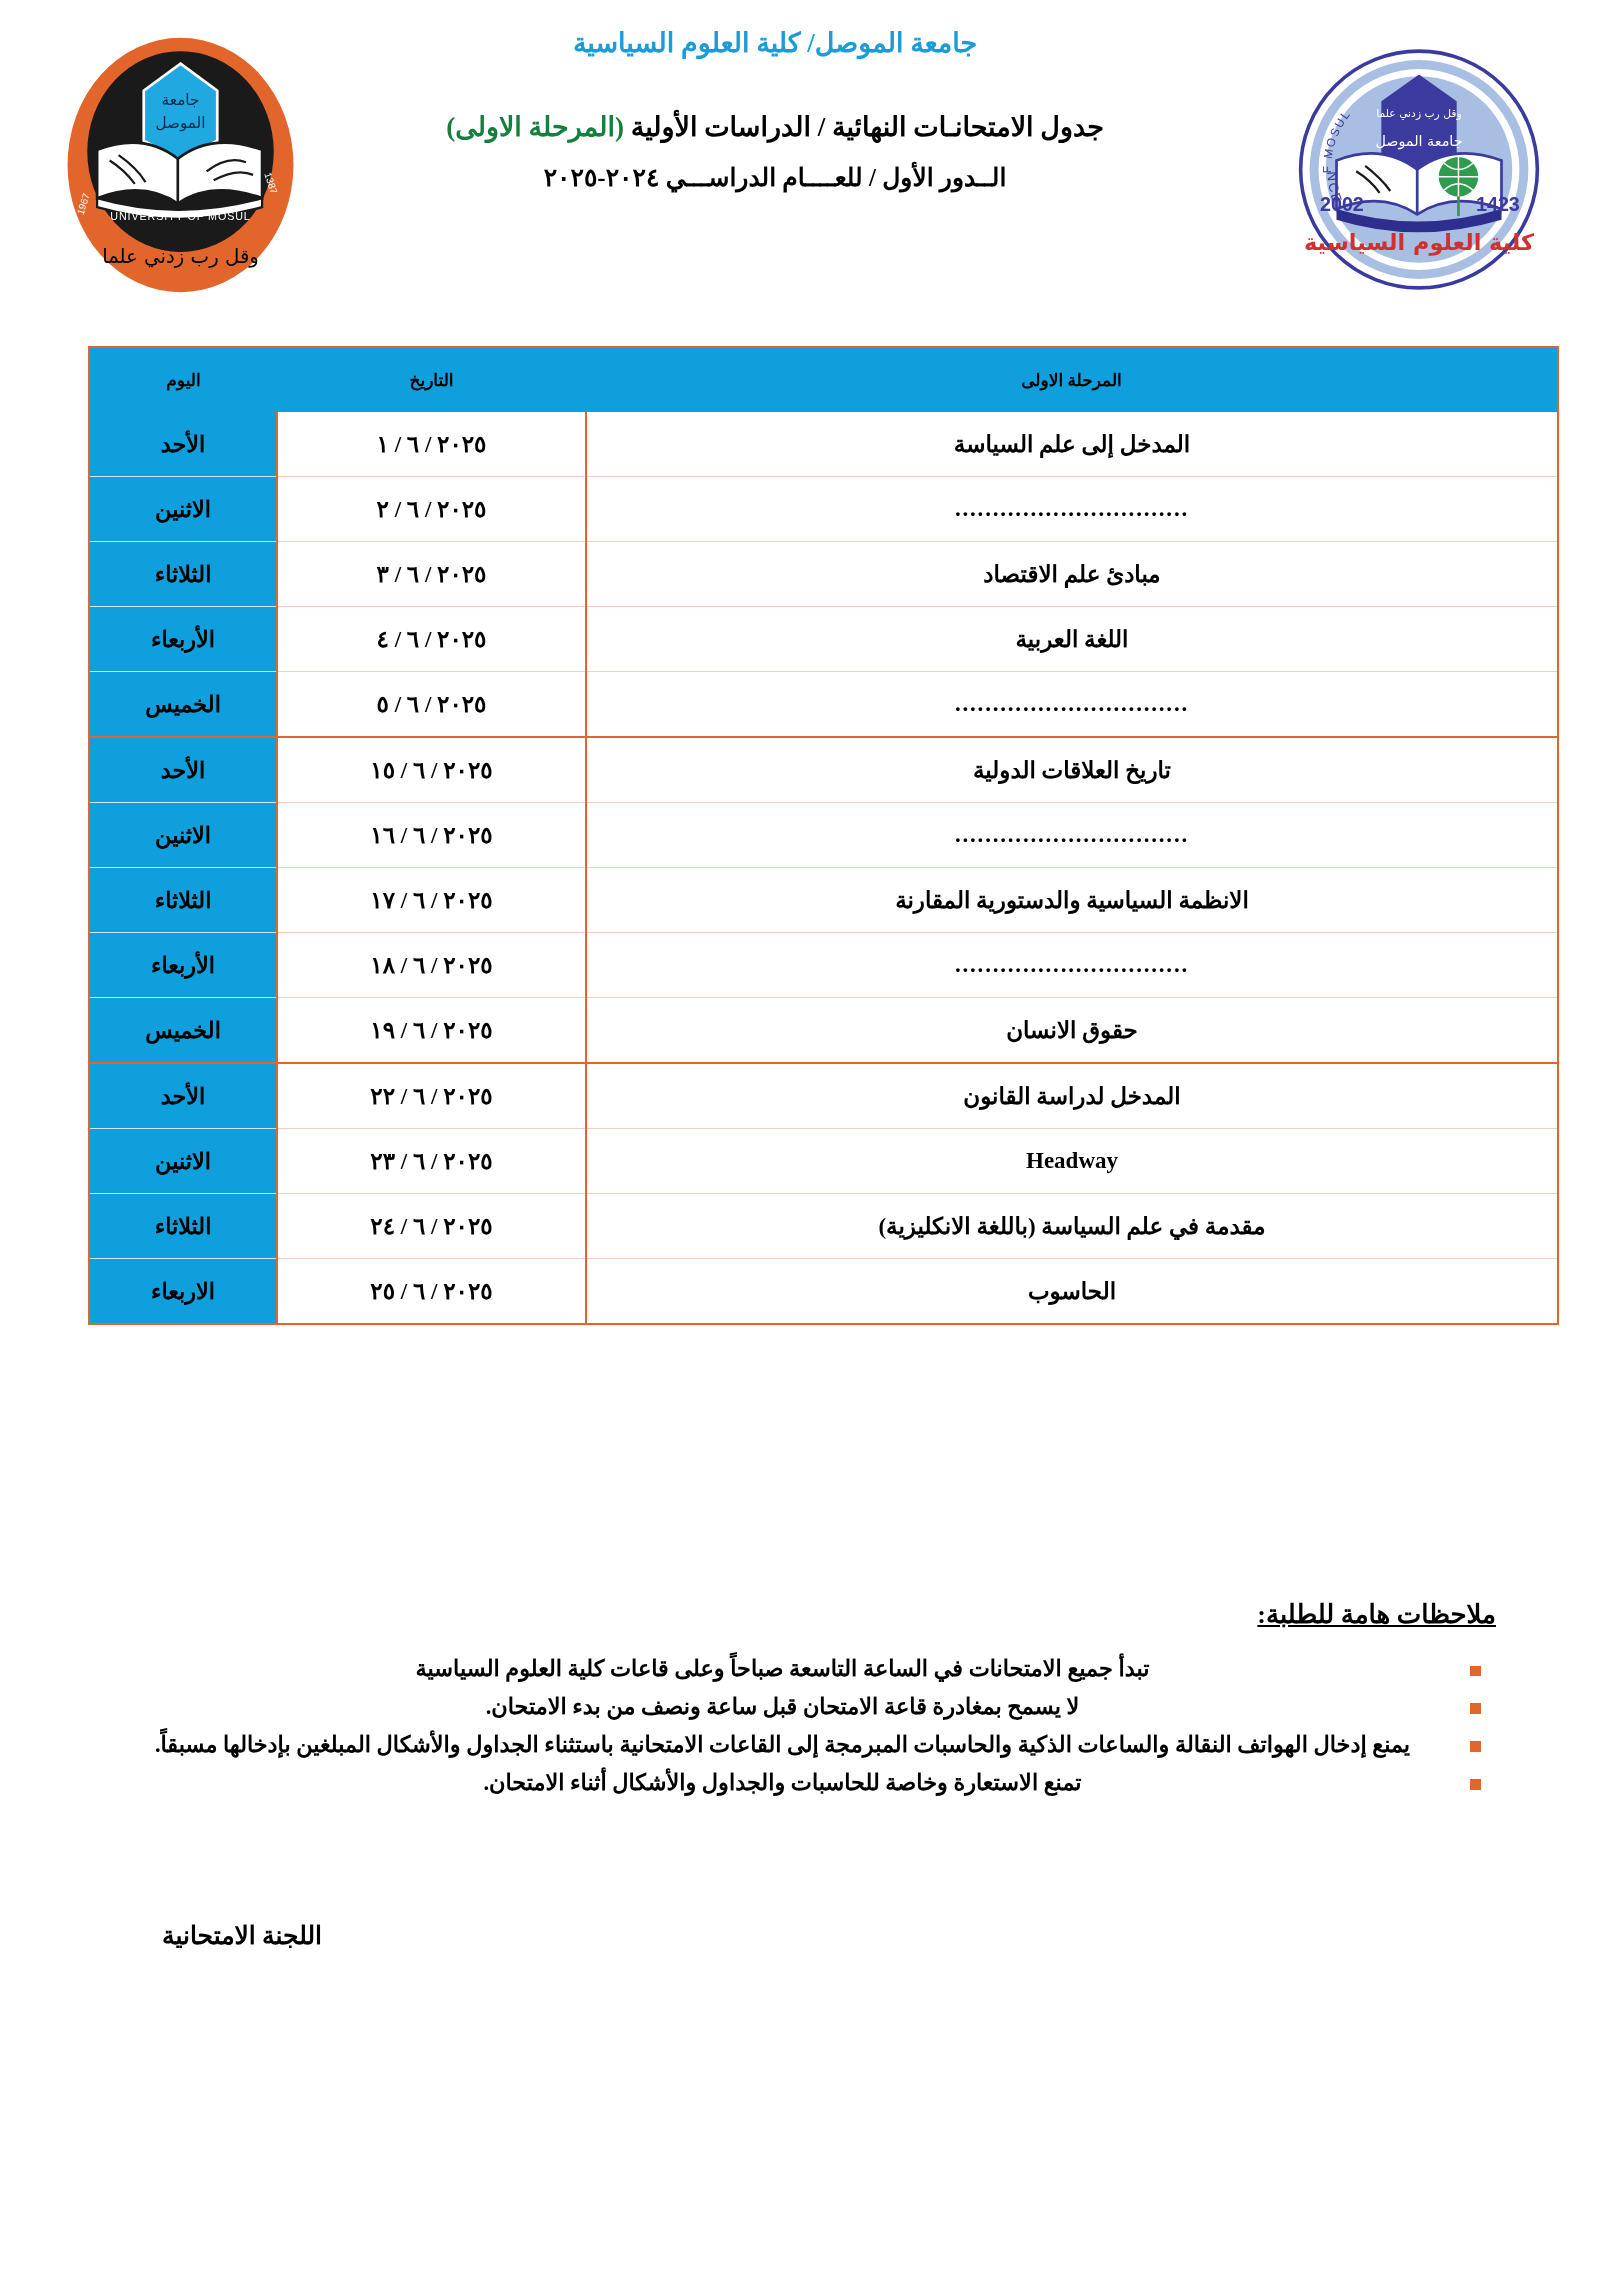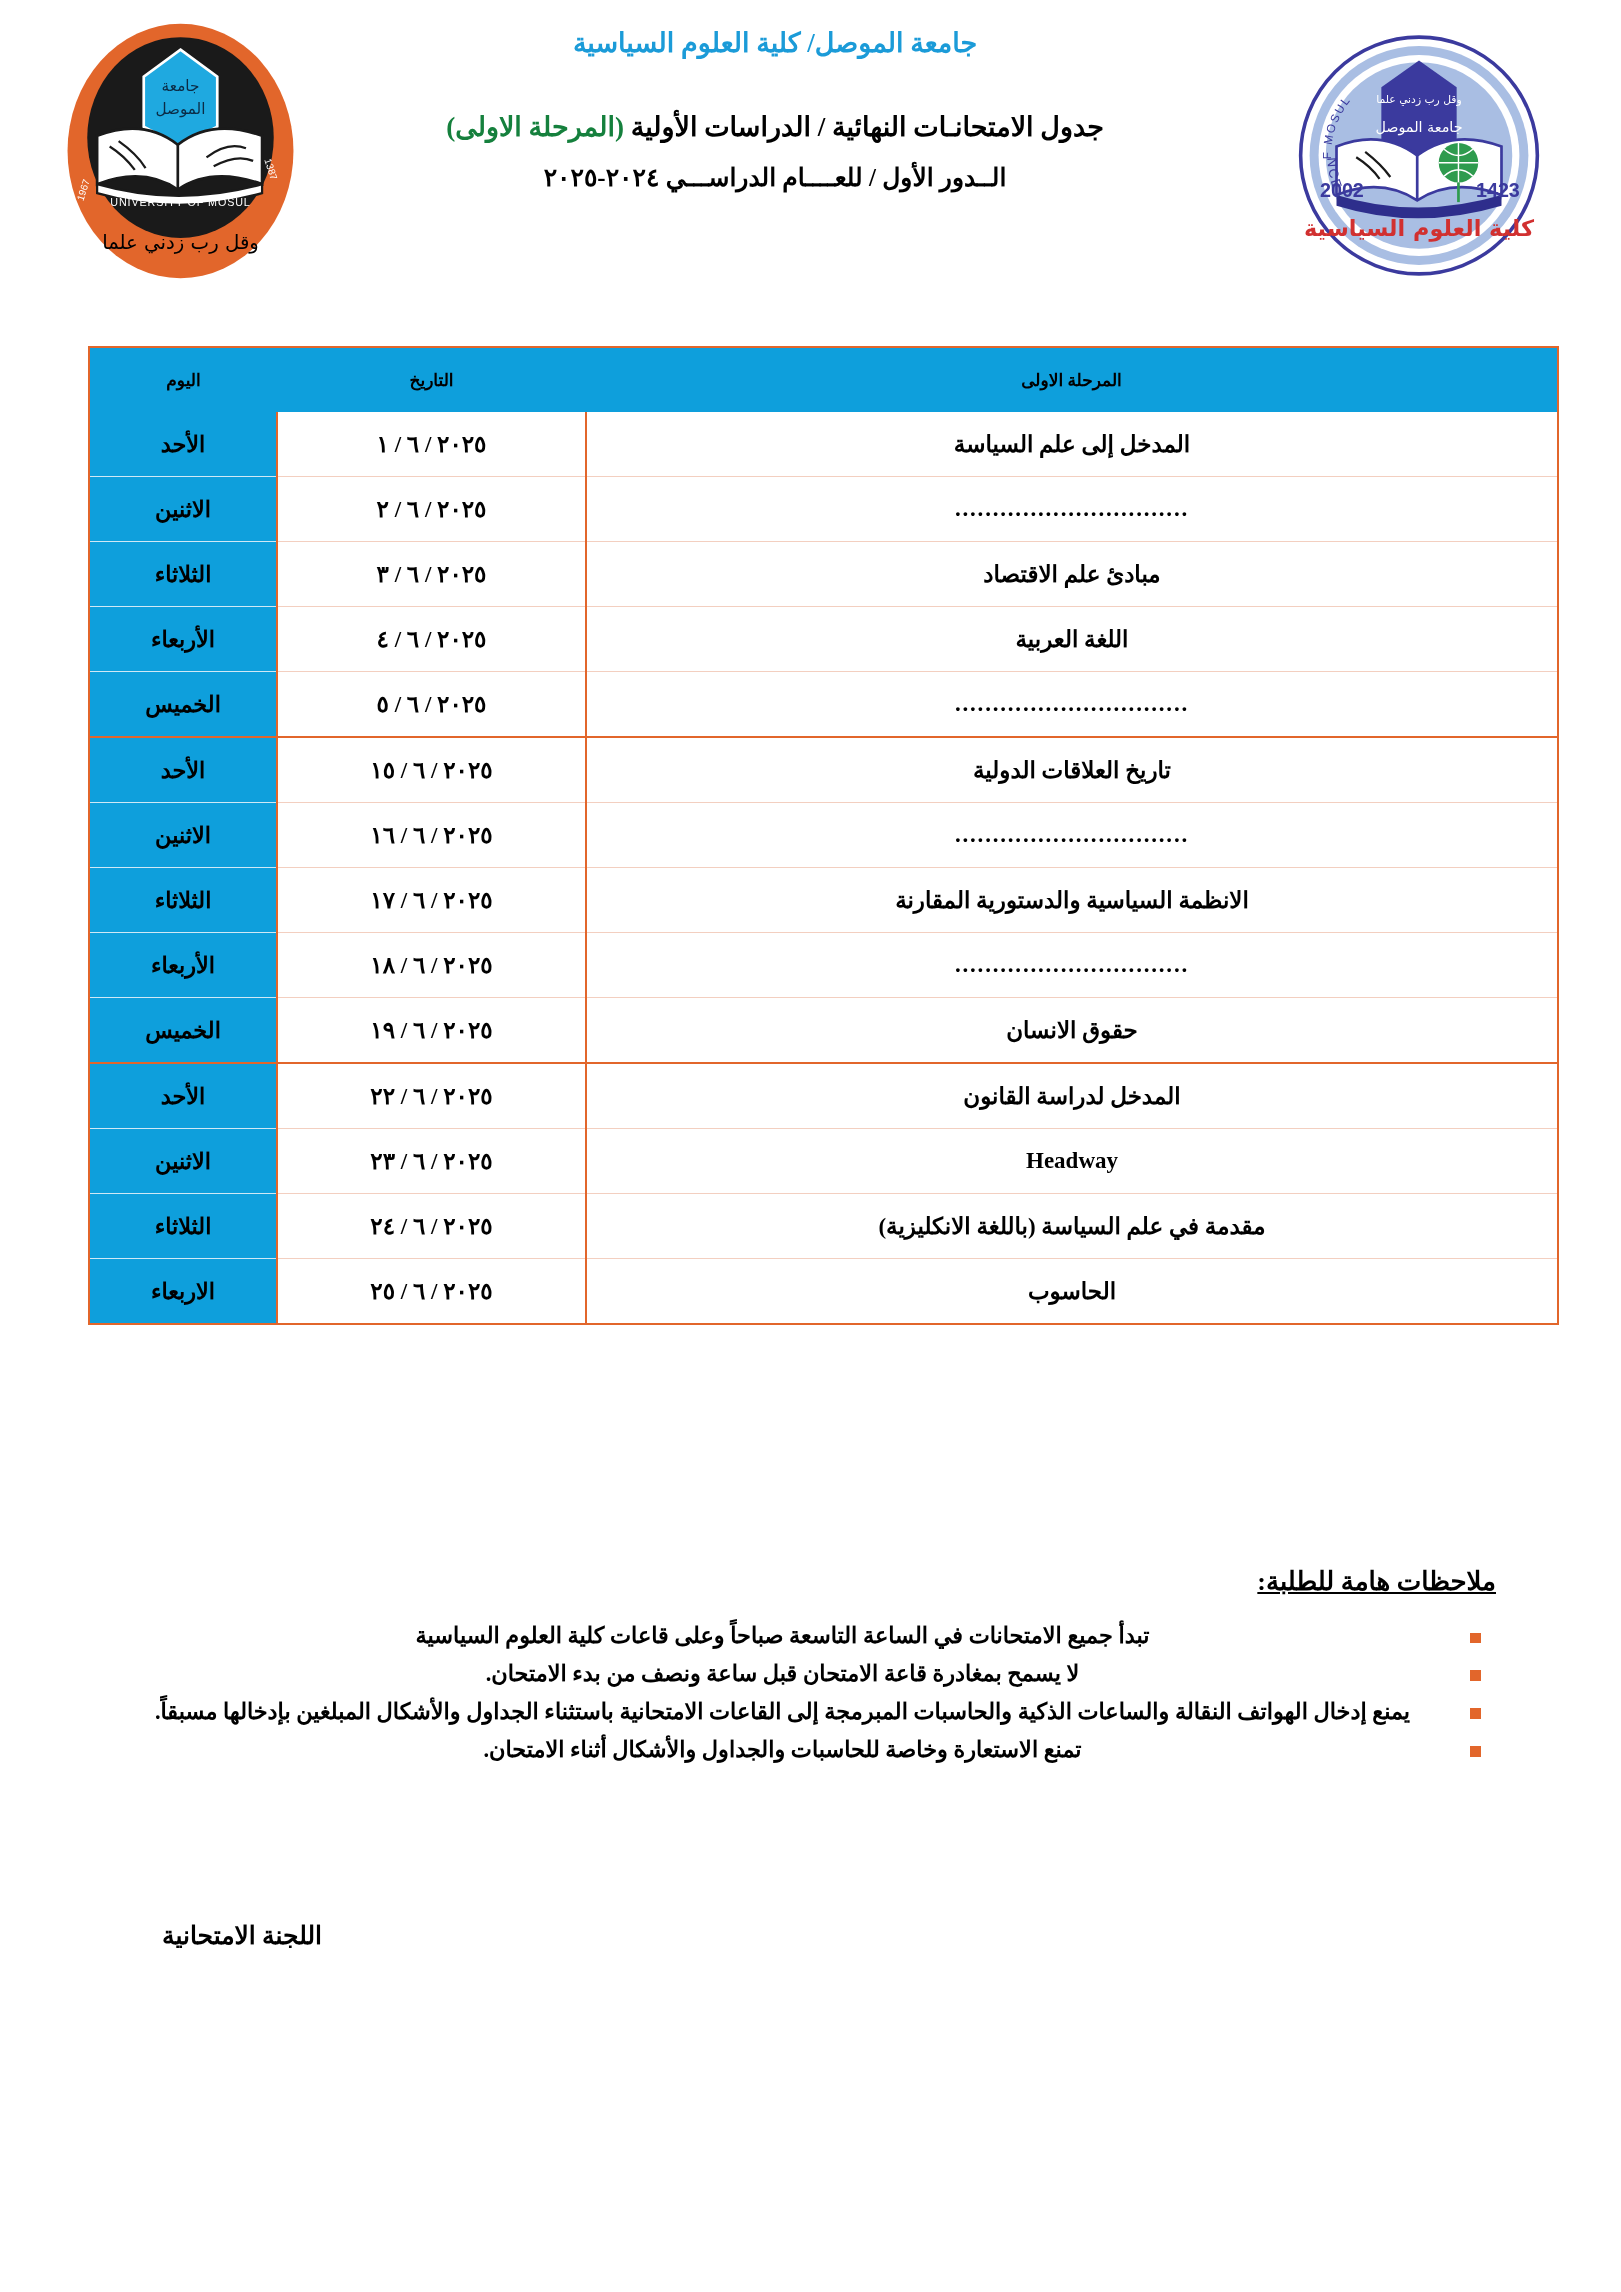--- a/index.html
+++ b/index.html
@@ -9,21 +9,21 @@
     font-family:"Liberation Serif","DejaVu Serif",serif;
     color:#000;
     overflow:hidden;
     position:relative;
   }
   .page{position:relative;width:1621px;height:2293px;}
 
   
   .header{position:relative;height:309px;}
 
-  .logo{position:absolute;top:21px;}
+  .logo{position:absolute;top:35px;}
   .logo-left{left:63px;width:235px;height:260px;}
   .logo-right{left:1297px;width:244px;height:269px;}
 
   .title-block{
     position:absolute;left:385px;right:456px;top:27px;
     text-align:center;
   }
   .uni-line{
     color:#1B9BD8;
     font-size:27px;
@@ -95,21 +95,21 @@
   }
   tbody tr.group-end td{
     border-bottom:2.7px solid #E2662B;
   }
   tbody tr.group-end td.day{border-bottom:2.7px solid #E2662B;}
   tbody tr:last-child td{border-bottom:0;}
   .dots{letter-spacing:1.8px;font-size:23px;}
 
   
   .notes{
-    position:absolute;top:1566px;left:99px;width:1397px;
+    position:absolute;top:1599px;left:99px;width:1397px;
     text-align:right;
   }
   .notes-title{
     font-size:26px;font-weight:bold;
     text-decoration:underline;
     margin-bottom:23px;
   }
   ul.note-list{
     list-style:none;margin:8px;padding:0;
   }

